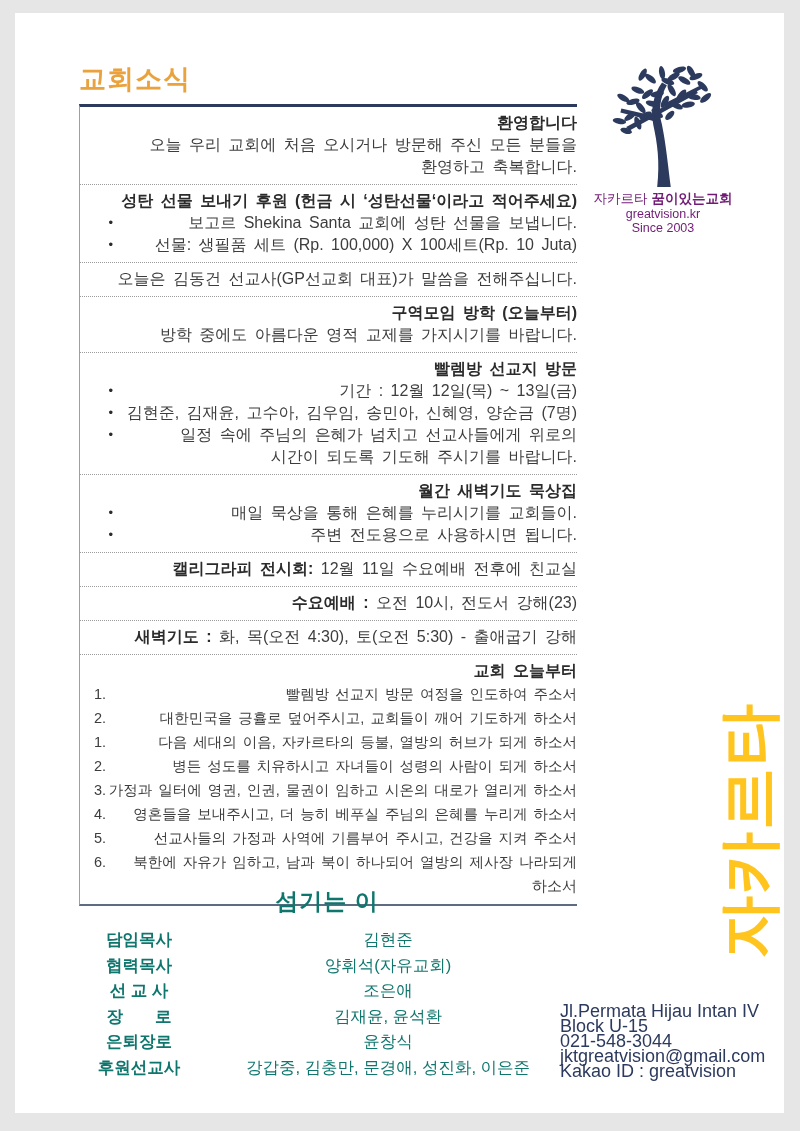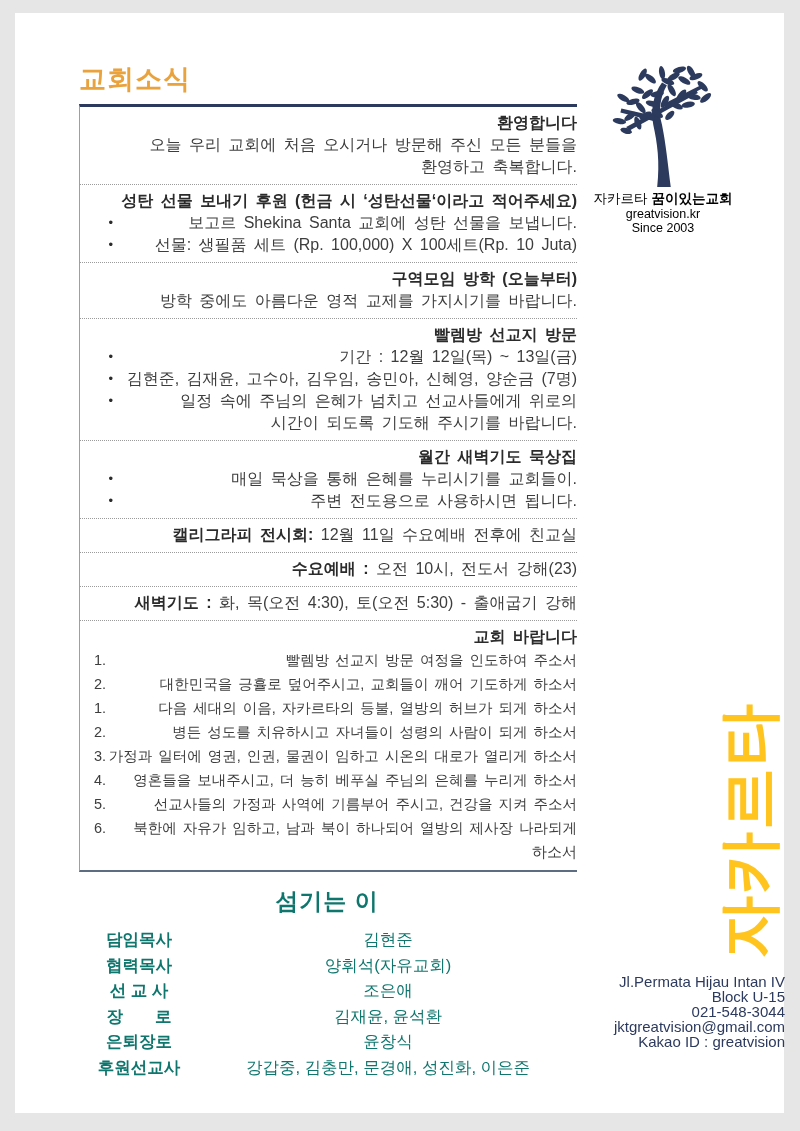--- a/index.html
+++ b/index.html
@@ -47,21 +47,21 @@
   .prayer-cont { padding-left: 23px; font-size: 15px; line-height: 24px; }
 
   
   .serving { position: absolute; left: 63px; top: 873px; width: 498px; color: #0f766e; text-align: center; }
   .serving-title { font-size: 23px; font-weight: 700; letter-spacing: 1px; margin-bottom: 14px; }
   .serving-row { display: flex; margin-bottom: 8.5px; font-size: 16.5px; line-height: 17px; }
   .serving-label { width: 122px; font-weight: 700; white-space: pre; }
   .serving-value { flex: 1; }
 
   
-  .logo { position: absolute; left: 563px; top: 52px; width: 170px; text-align: center; color: #000000; }
+  .logo { position: absolute; left: 563px; top: 52px; width: 170px; text-align: center; color: #701a75; }
   .logo svg { display: block; margin: 0 auto 4px auto; }
   .logo-name { font-size: 13.5px; line-height: 16px; }
   .logo-name .prefix { font-weight: 500; }
   .logo-name .main { font-weight: 800; }
   .logo-site { font-size: 12.5px; line-height: 14px; text-align: center; }
   .logo-since { font-size: 12.5px; line-height: 14px; }
 
   
   .banner {
     position: absolute;
@@ -70,22 +70,22 @@
     transform: rotate(-90deg);
     transform-origin: center;
     font-size: 62px; font-weight: 800;
     line-height: 69px; letter-spacing: 2px;
     color: #FFC41D;
     white-space: pre;
   }
 
   
   .contact {
-    position: absolute; left: 545px; top: 961px; width: 225px;
-    text-align: right; font-size: 15px; line-height: 15px; color: #2C3A5E;
+    position: absolute; left: 545px; top: 991px; width: 225px;
+    text-align: left; font-size: 18px; line-height: 15px; color: #2C3A5E;
   }
 </style>
 </head>
 <body>
 
 <div class="page">
 
   <div class="content">
     <div class="doc-title">교회소식</div>
 
@@ -102,20 +102,23 @@
         <div class="bullet">
           <span class="dot">•</span>
           <span class="txt">보고르 Shekina Santa 교회에 성탄 선물을 보냅니다.</span>
         </div>
         <div class="bullet">
           <span class="dot">•</span>
           <span class="txt">선물: 생필품 세트 (Rp. 100,000) X 100세트(Rp. 10 Juta)</span>
         </div>
       </div>
 
+      <div class="row">
+        <div>오늘은 김동건 선교사(GP선교회 대표)가 말씀을 전해주십니다.</div>
+      </div>
 
       <div class="row">
         <div class="sec-title">구역모임 방학 (오늘부터)</div>
         <div>방학 중에도 아름다운 영적 교제를 가지시기를 바랍니다.</div>
       </div>
 
       <div class="row">
         <div class="sec-title">빨렘방 선교지 방문</div>
         <div class="bullet">
           <span class="dot">•</span>
@@ -153,21 +156,21 @@
         <span class="inline-label">수요예배 :</span>
         <span>오전 10시, 전도서 강해(23)</span>
       </div>
 
       <div class="row">
         <span class="inline-label">새벽기도 :</span>
         <span>화, 목(오전 4:30), 토(오전 5:30) - 출애굽기 강해</span>
       </div>
 
       <div class="row">
-        <div class="sec-title">교회 바랍니다</div>
+        <div class="sec-title">교회 오늘부터</div>
         <div class="prayer-item">
           <span class="num">1.</span>
           <span class="txt">빨렘방 선교지 방문 여정을 인도하여 주소서</span>
         </div>
         <div class="prayer-item">
           <span class="num">2.</span>
           <span class="txt">대한민국을 긍휼로 덮어주시고, 교회들이 깨어 기도하게 하소서</span>
         </div>
         <div class="prayer-item">
           <span class="num">1.</span>

